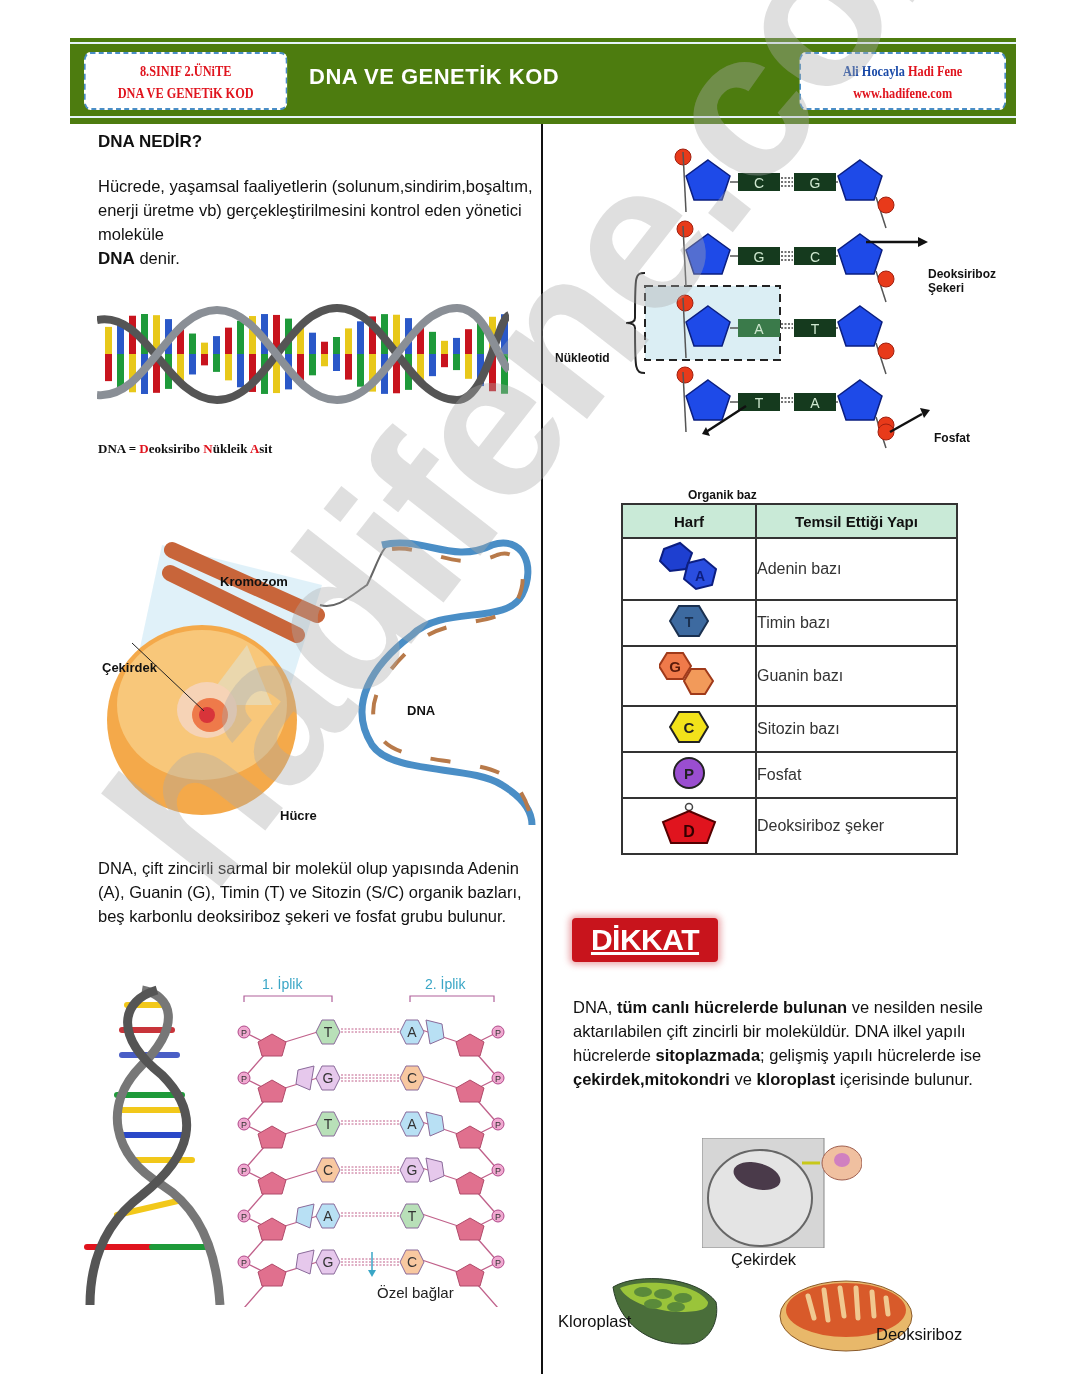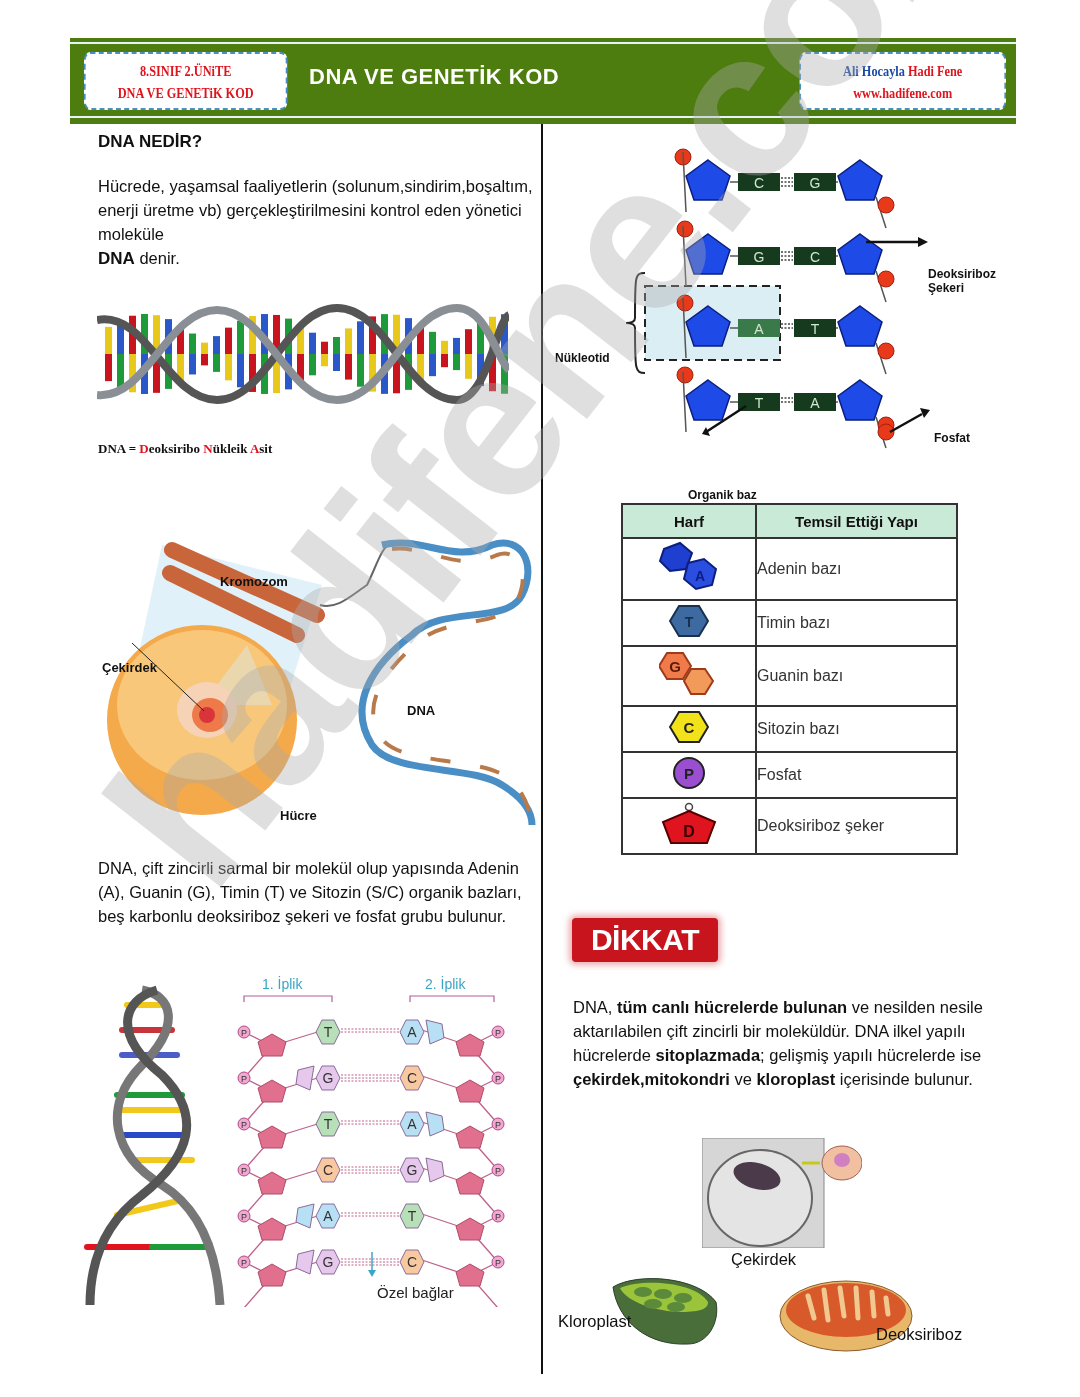--- a/index.html
+++ b/index.html
@@ -55,21 +55,21 @@
     .ltable td { border: 2px solid #333; font-size: 16px; color: #333; }
     .ltable td.icon { width: 134px; text-align: center; padding: 0; }
     .ltable tr.r1 td { height: 62px; }
     .ltable tr.r2 td { height: 46px; }
     .ltable tr.r3 td { height: 60px; }
     .ltable tr.r4 td { height: 46px; }
     .ltable tr.r5 td { height: 46px; }
     .ltable tr.r6 td { height: 56px; }
 
     
-    .dikkat { position: absolute; left: 572px; top: 918px; width: 146px; height: 44px; background: #c8141c; border-radius: 4px; color: #fff; font-weight: bold; font-size: 30px; line-height: 44px; text-align: center; letter-spacing: -0.5px; box-shadow: 0 0 6px 3px rgba(200,20,28,0.35); }
+    .dikkat { position: absolute; left: 572px; top: 918px; width: 146px; height: 44px; background: #c8141c; border-radius: 4px; color: #fff; font-weight: bold; font-size: 30px; line-height: 44px; text-align: center; letter-spacing: -0.5px; box-shadow: 0 0 6px 3px rgba(200,20,28,0.35); text-decoration: underline; }
 
     
     .org { position: absolute; }
     .org-lbl { position: absolute; font-size: 16.5px; }
   </style>
 </head>
 <body>
 
 <div class="header">
   <div class="hbox left">

